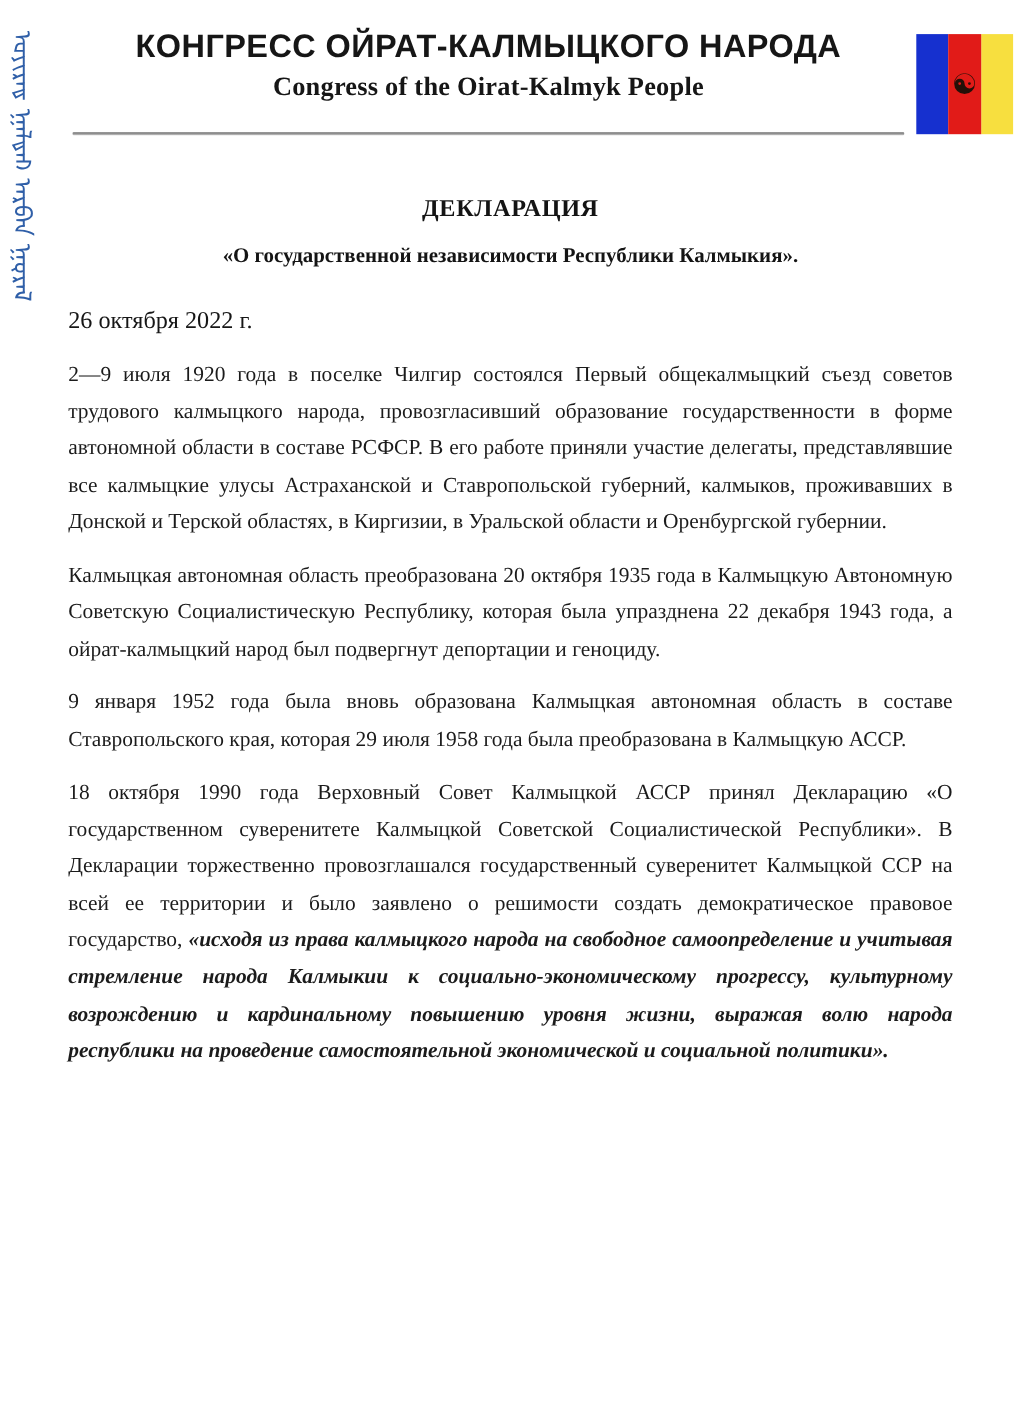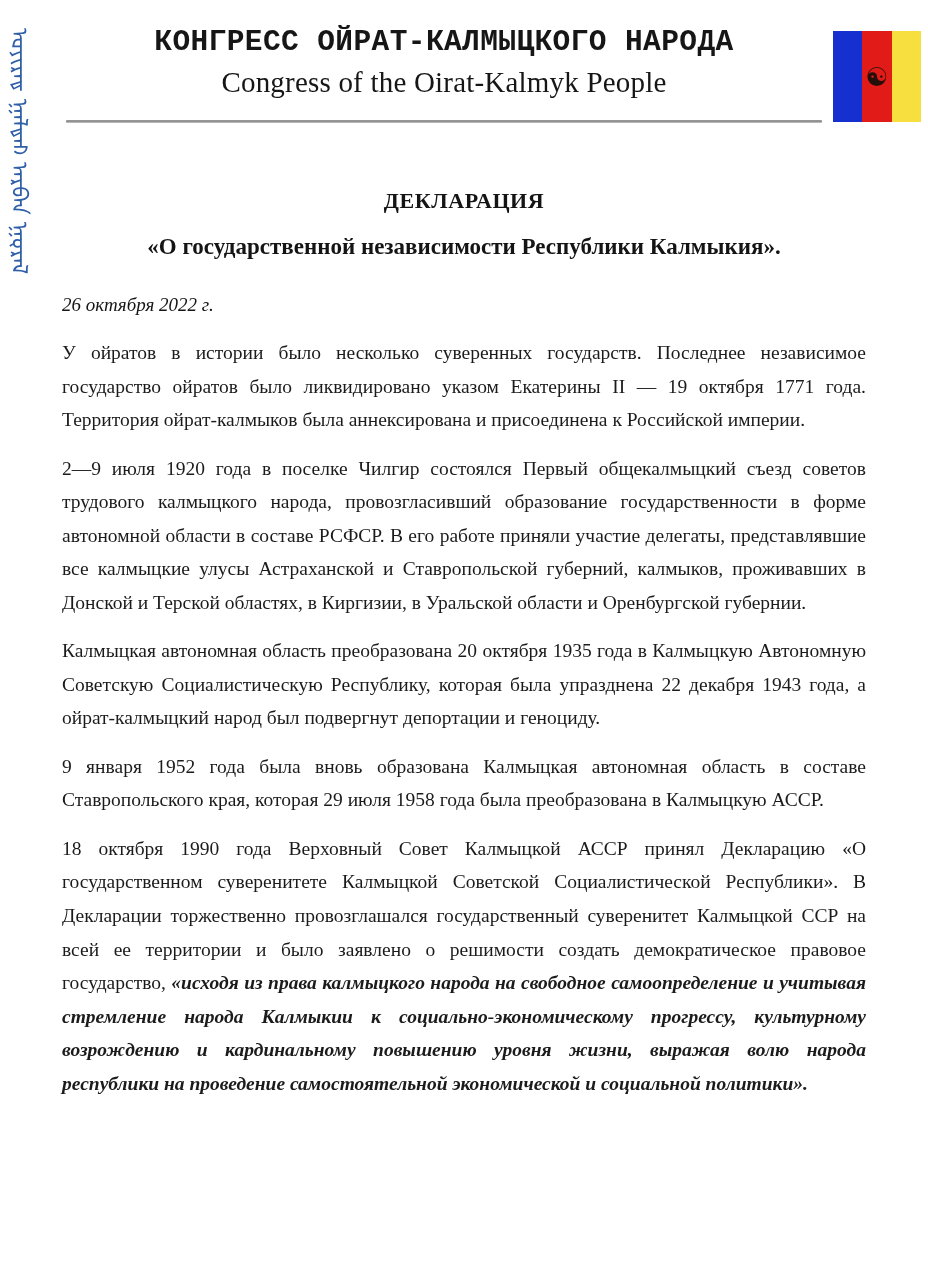--- a/index.html
+++ b/index.html
@@ -52,32 +52,32 @@
     height: 140px;
   }
   .masthead-titles {
     position: absolute;
     left: 66px;
     top: 26px;
     width: 756px;
     text-align: center;
   }
   .title-ru {
-    font-family: Liberation Mono, monospace;
+    font-family: Liberation Sans, sans-serif;
     font-weight: bold;
     font-size: 29.5px;
     letter-spacing: 0.4px;
     line-height: 1.12;
     color: #161616;
     white-space: nowrap;
   }
   .title-en {
     font-family: "Liberation Serif", "DejaVu Serif", serif;
-    font-weight: normal;
-    font-size: 29px;
+    font-weight: bold;
+    font-size: 24px;
     letter-spacing: 0.2px;
     line-height: 1.2;
     margin-top: 6px;
     color: #161616;
     white-space: nowrap;
   }
   .masthead-rule {
     position: absolute;
     left: 66px;
     top: 120px;
@@ -120,35 +120,34 @@
     left: 0;
     top: 140px;
     width: 928px;
   }
 
   .doc-heading {
     text-align: center;
     font-weight: bold;
     font-size: 22px;
     letter-spacing: 0.6px;
-    margin: 48px 0 0 0;
+    margin: 36px 0 0 0;
     color: #141414;
   }
   .doc-subheading {
     text-align: center;
     font-weight: bold;
-    font-size: 23px;
+    font-size: 19px;
     margin: 20px 0 0 0;
     padding: 0 34px;
     color: #141414;
   }
 
   .doc-date {
-    font-style: italic;
-    font-size: 19px;
+    font-size: 22px;
     margin: 34px 0 0 0;
     padding: 0 62px;
     color: #161616;
   }
 
   .doc-body {
     padding: 0 62px 0 62px;
     margin-top: 20px;
   }
   .para {
@@ -190,21 +189,20 @@
 
   <div class="doc">
 
     <div class="doc-heading">ДЕКЛАРАЦИЯ</div>
 
     <div class="doc-subheading">«О государственной независимости Республики Калмыкия».</div>
 
     <div class="doc-date">26 октября 2022 г.</div>
 
     <div class="doc-body">
-      <p class="para">У ойратов в истории было несколько суверенных государств. Последнее независимое государство ойратов было ликвидировано указом Екатерины II — 19 октября 1771 года. Территория ойрат-калмыков была аннексирована и присоединена к Российской империи.</p>
 
       <p class="para">2—9 июля 1920 года в поселке Чилгир состоялся Первый общекалмыцкий съезд советов трудового калмыцкого народа, провозгласивший образование государственности в форме автономной области в составе РСФСР. В его работе приняли участие делегаты, представлявшие все калмыцкие улусы Астраханской и Ставропольской губерний, калмыков, проживавших в Донской и Терской областях, в Киргизии, в Уральской области и Оренбургской губернии.</p>
 
       <p class="para">Калмыцкая автономная область преобразована 20 октября 1935 года в Калмыцкую Автономную Советскую Социалистическую Республику, которая была упразднена 22 декабря 1943 года, а ойрат-калмыцкий народ был подвергнут депортации и геноциду.</p>
 
       <p class="para">9 января 1952 года была вновь образована Калмыцкая автономная область в составе Ставропольского края, которая 29 июля 1958 года была преобразована в Калмыцкую АССР.</p>
 
       <p class="para"><span>18 октября 1990 года Верховный Совет Калмыцкой АССР принял Декларацию «О государственном суверенитете Калмыцкой Советской Социалистической Республики». В Декларации торжественно провозглашался государственный суверенитет Калмыцкой ССР на всей ее территории и было заявлено о решимости создать демократическое правовое государство, </span><span class="q-italic">«исходя из права калмыцкого народа на свободное самоопределение и учитывая стремление народа Калмыкии к социально-экономическому прогрессу, культурному возрождению и кардинальному повышению уровня жизни, выражая волю народа республики на проведение самостоятельной экономической и социальной политики».</span></p>
     </div>
 

